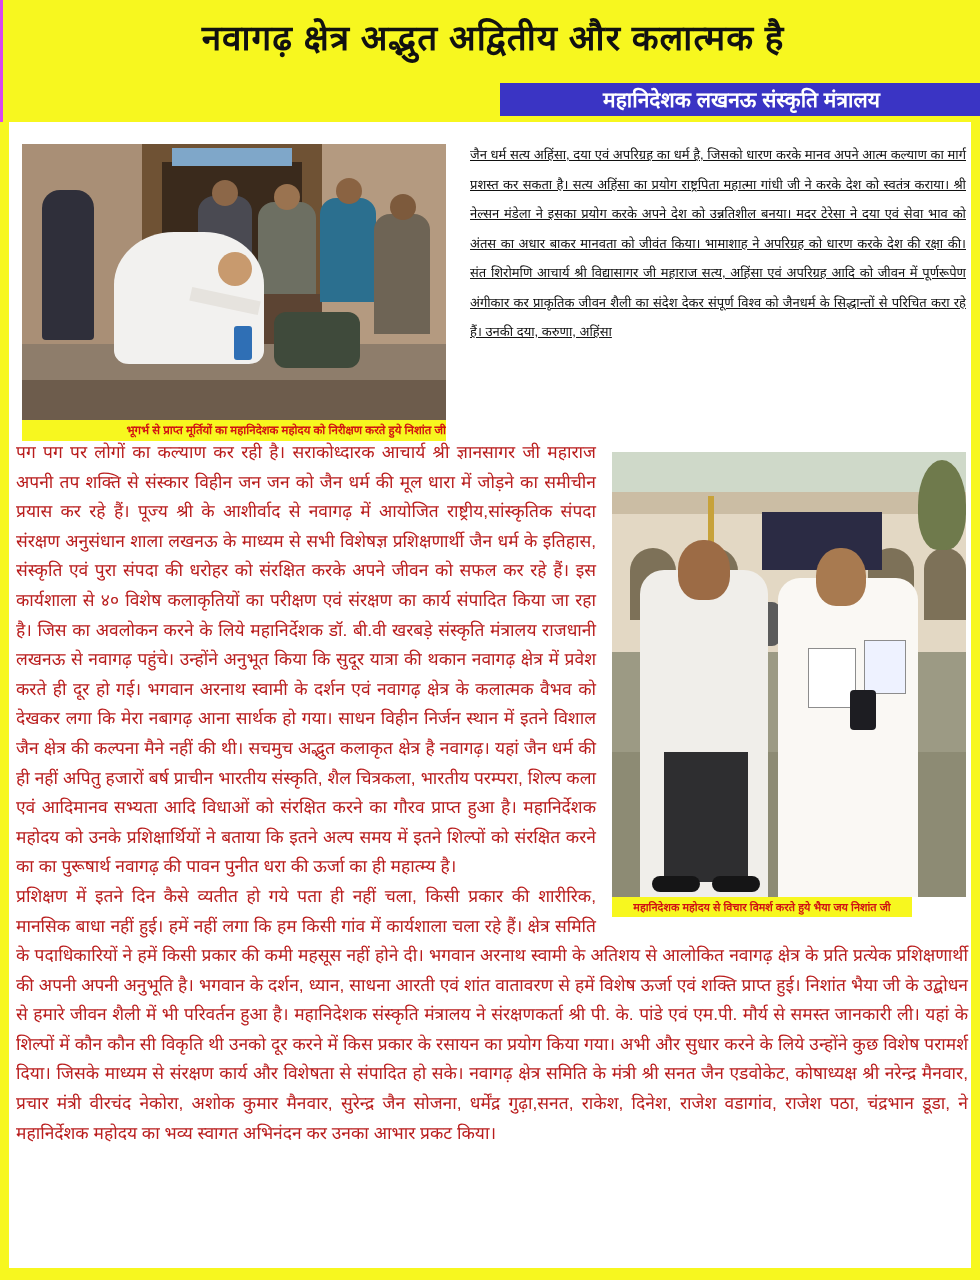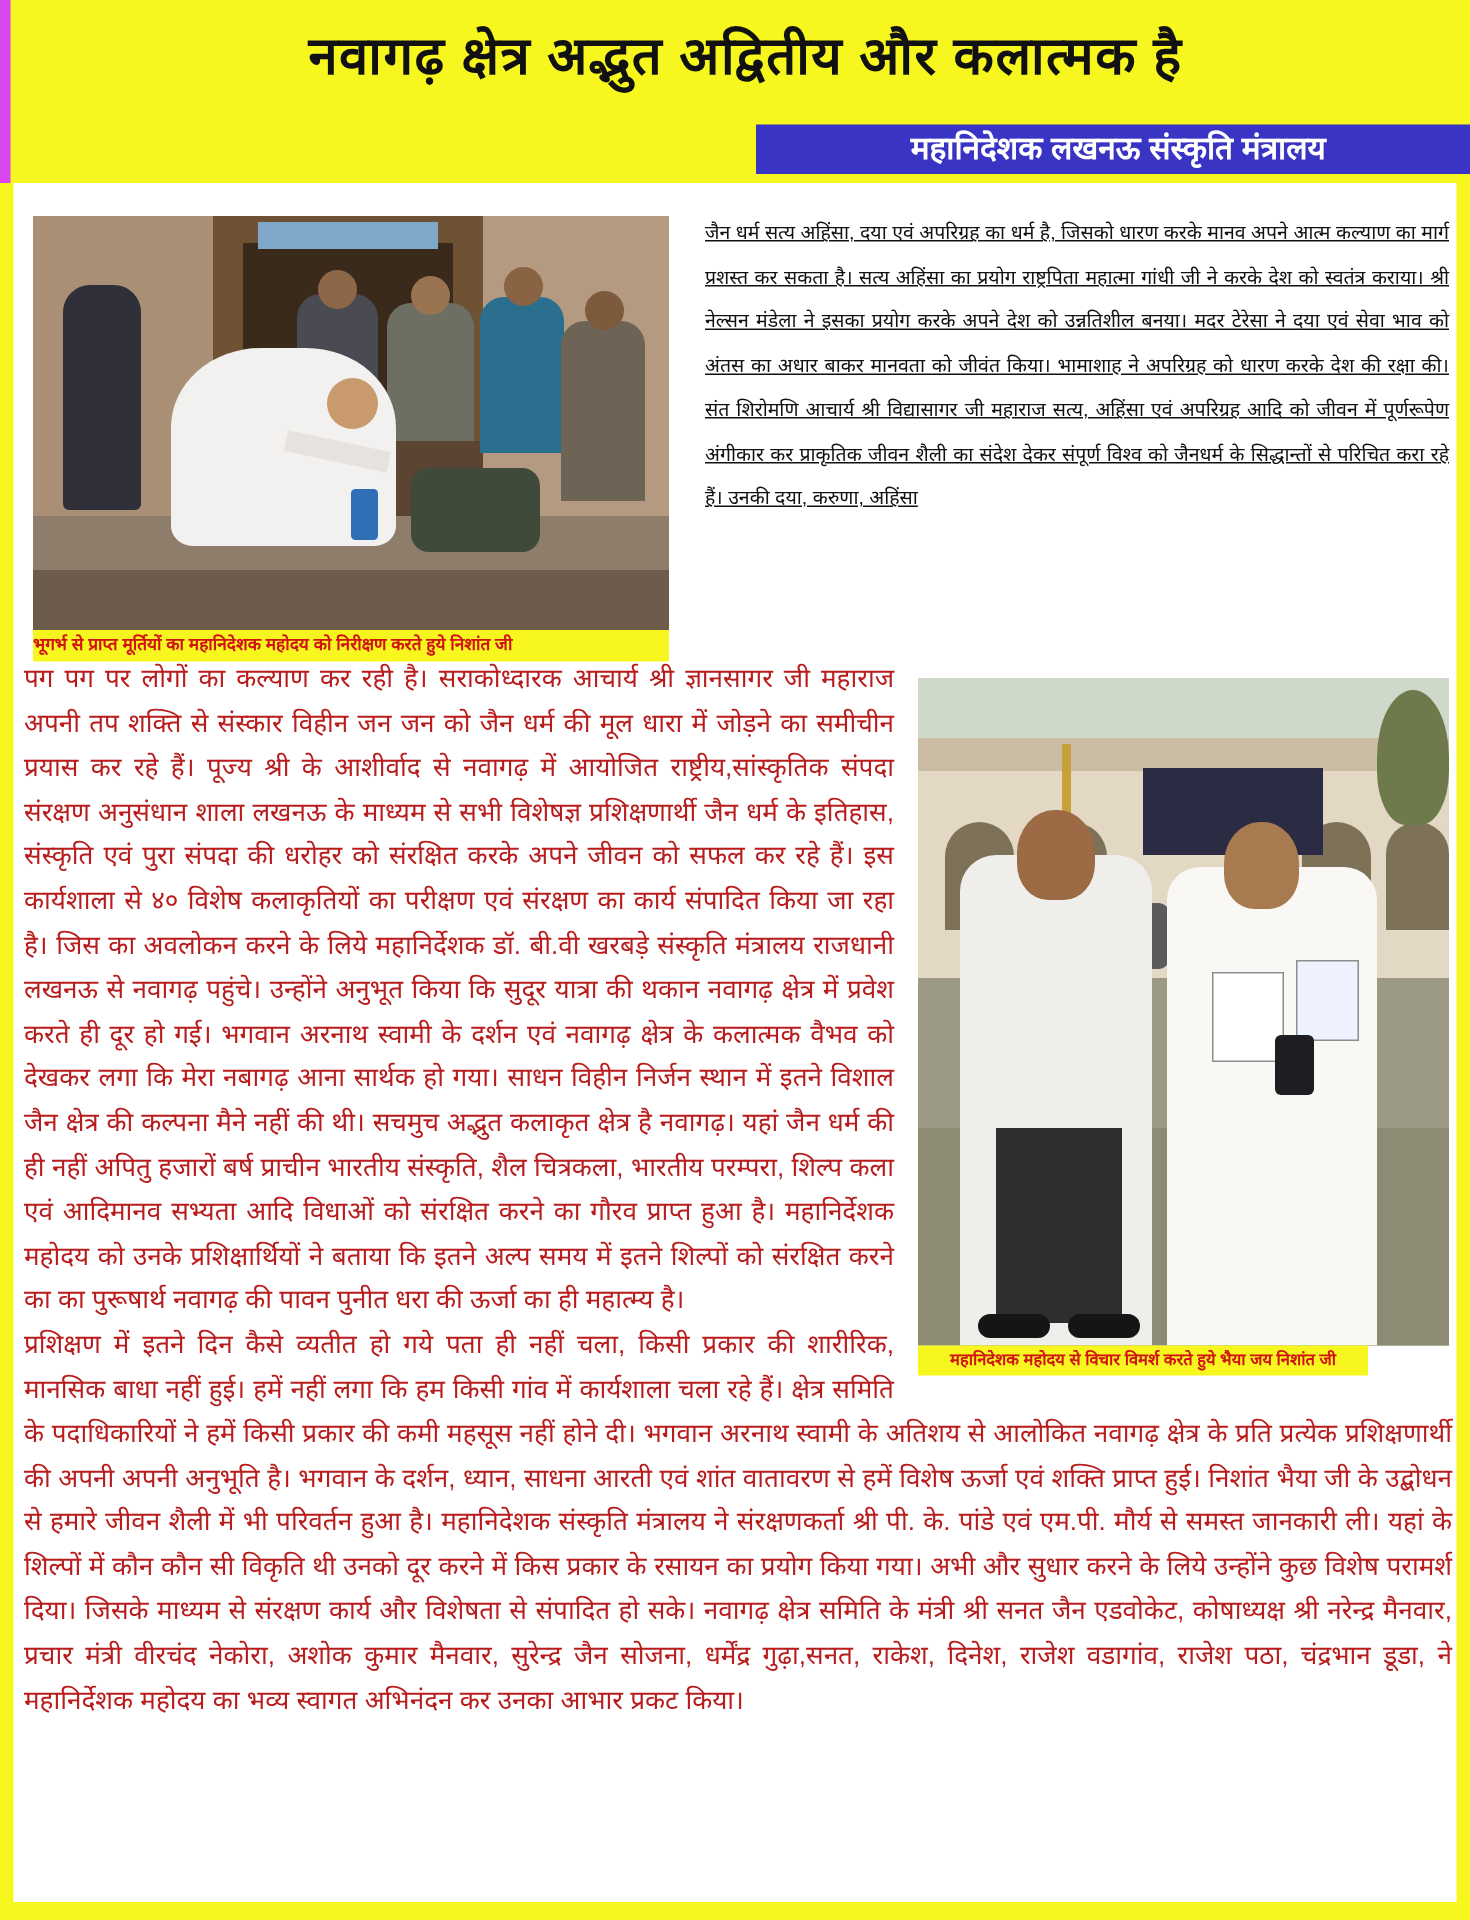--- a/index.html
+++ b/index.html
@@ -20,21 +20,21 @@
     background: #ffffff;
     box-sizing: border-box;
   }
 
   
   .header {
     position: relative;
     width: 980px;
     height: 122px;
     background: #f7f71f;
-    border-left: 7px solid #d946ef;
+    border-left: 3px solid #d946ef;
     box-sizing: border-box;
   }
   .header-title {
     position: absolute;
     top: 18px;
     left: 0;
     width: 980px;
     text-align: center;
     font-family: "Liberation Sans", sans-serif;
     font-size: 35px;
@@ -75,21 +75,21 @@
   .caption-1 {
     position: absolute;
     top: 420px;
     left: 22px;
     width: 424px;
     height: 21px;
     background: #f7f71f;
     color: #d11313;
     font-size: 11.5px;
     font-weight: bold;
-    text-align: left;
+    text-align: right;
     line-height: 21px;
     white-space: nowrap;
     overflow: hidden;
   }
 
   .col-right-text {
     position: absolute;
     top: 140px;
     left: 470px;
     width: 496px;

